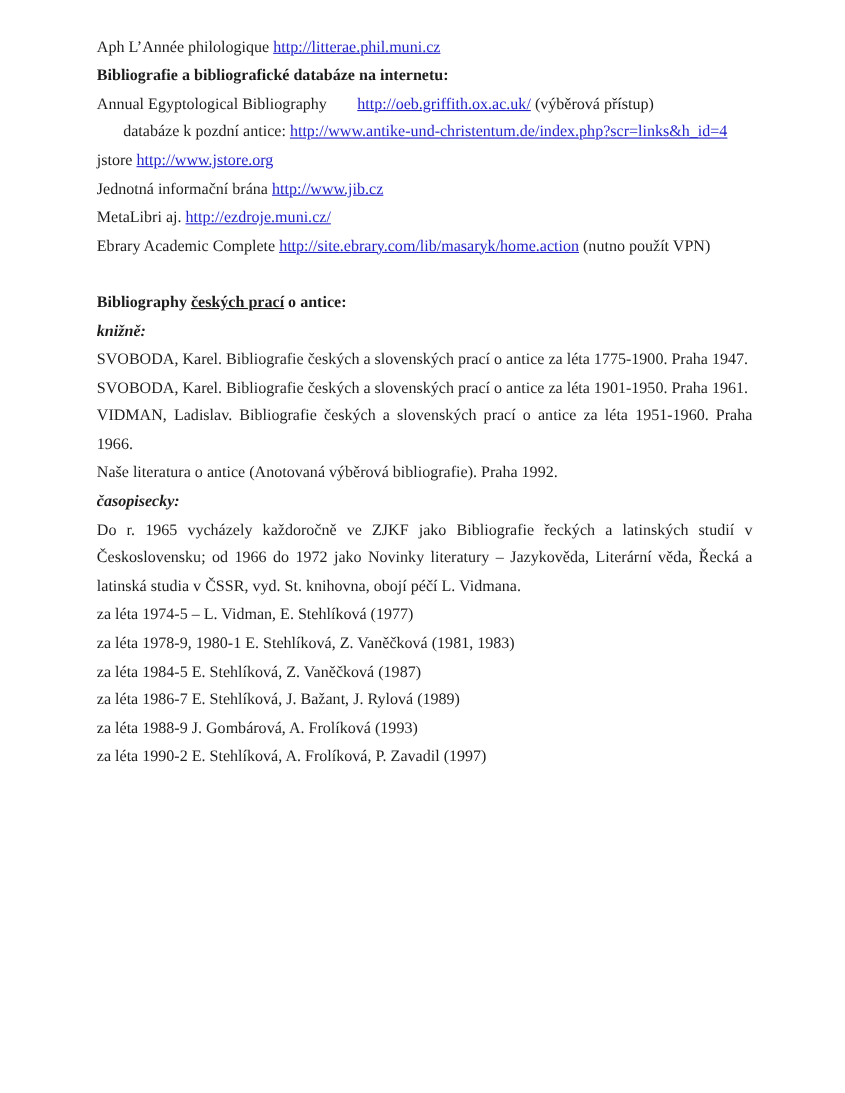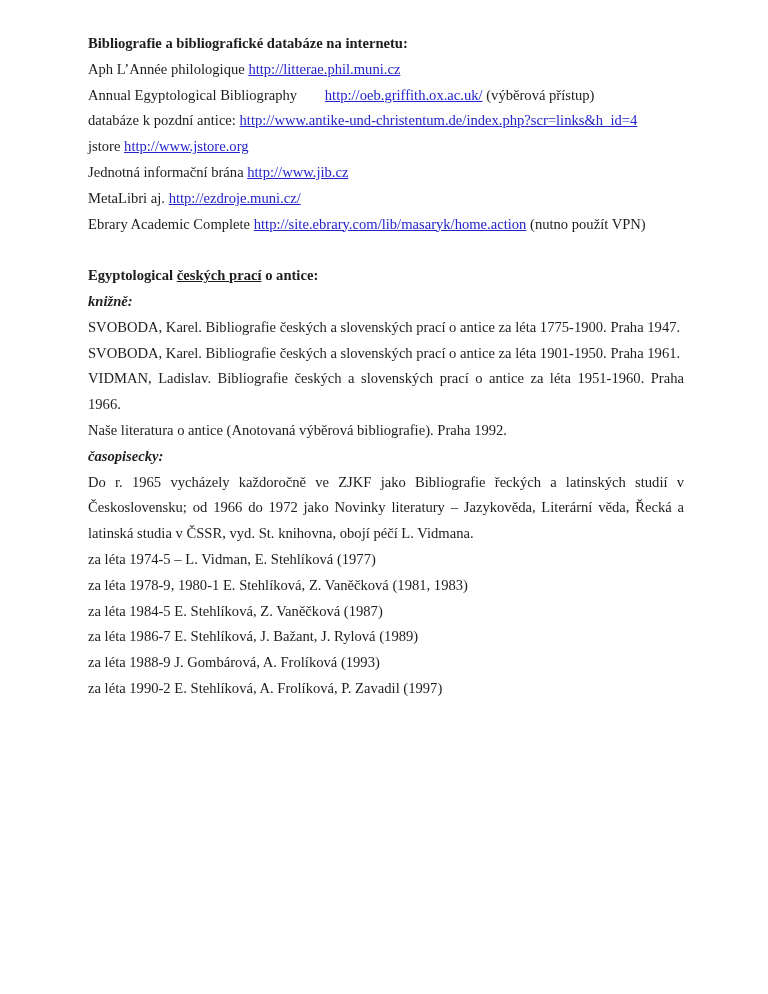--- a/index.html
+++ b/index.html
@@ -29,47 +29,47 @@
     font-size: 14.6px;
     line-height: 25.8px;
   }
   p.para {
     margin: 0;
     padding: 0;
     min-height: 25.8px;
   }
   p.align-left   { text-align: left; }
   p.align-justify { text-align: justify; }
-  p.nowrap { white-space: nowrap; }
+  p.nowrap { white-space: nowrap; margin-left: 24px; }
   .seg-r  { font-style: normal; font-weight: normal; }
   .seg-b  { font-weight: bold; }
   .seg-bu { font-weight: bold; text-decoration: underline; }
   .seg-bi { font-weight: bold; font-style: italic; }
   .seg-i  { }
   a.seg-a {
     color: #2323cc;
     text-decoration: underline;
     cursor: pointer;
   }
 </style>
 </head>
 <body>
 
 <div class="page">
   <main class="doc" style="color: rgb(29, 29, 29);">
+      <p class="para align-left"><span class="seg-r">Aph L’Année philologique </span><a class="seg-a" href="#" style="color: rgb(35, 35, 204);">http://litterae.phil.muni.cz</a></p>
       <p class="para align-left"><span class="seg-b">Bibliografie a bibliografické databáze na internetu:</span></p>
-      <p class="para align-left"><span class="seg-r">Aph L’Année philologique </span><a class="seg-a" href="#" style="color: rgb(35, 35, 204);">http://litterae.phil.muni.cz</a></p>
       <p class="para align-left"><span class="seg-r">Annual Egyptological Bibliography </span><a class="seg-a" href="#" style="color: rgb(35, 35, 204); padding-left: 24px;">http://oeb.griffith.ox.ac.uk/</a><span class="seg-r"> (výběrová přístup)</span></p>
       <p class="para align-left nowrap"><span class="seg-r">databáze k pozdní antice: </span><a class="seg-a" href="#" style="color: rgb(35, 35, 204);">http://www.antike-und-christentum.de/index.php?scr=links&amp;h_id=4</a></p>
       <p class="para align-left"><span class="seg-r">jstore </span><a class="seg-a" href="#" style="color: rgb(35, 35, 204);">http://www.jstore.org</a></p>
       <p class="para align-left"><span class="seg-r">Jednotná informační brána </span><a class="seg-a" href="#" style="color: rgb(35, 35, 204);">http://www.jib.cz</a></p>
       <p class="para align-left"><span class="seg-r">MetaLibri aj. </span><a class="seg-a" href="#" style="color: rgb(35, 35, 204);">http://ezdroje.muni.cz/</a></p>
       <p class="para align-justify"><span class="seg-r">Ebrary Academic Complete </span><a class="seg-a" href="#" style="color: rgb(35, 35, 204);">http://site.ebrary.com/lib/masaryk/home.action</a><span class="seg-r"> (nutno použít VPN)</span></p>
       <p class="para align-left">&nbsp;</p>
-      <p class="para align-left"><span class="seg-b">Egyptological </span><span class="seg-bu">českých prací</span><span class="seg-b"> o antice:</span></p>
+      <p class="para align-left"><span class="seg-b">Bibliography </span><span class="seg-bu">českých prací</span><span class="seg-b"> o antice:</span></p>
       <p class="para align-left"><span class="seg-bi">knižně:</span></p>
       <p class="para align-justify"><span class="seg-r">SVOBODA, Karel. </span><span class="seg-i">Bibliografie českých a slovenských prací o antice za léta 1775-1900</span><span class="seg-r">. Praha 1947.</span></p>
       <p class="para align-justify"><span class="seg-r">SVOBODA, Karel. </span><span class="seg-i">Bibliografie českých a slovenských prací o antice za léta 1901-1950</span><span class="seg-r">. Praha 1961.</span></p>
       <p class="para align-justify"><span class="seg-r">VIDMAN, Ladislav. </span><span class="seg-i">Bibliografie českých a slovenských prací o antice za léta 1951-1960</span><span class="seg-r">. Praha 1966.</span></p>
       <p class="para align-left"><span class="seg-i">Naše literatura o antice (Anotovaná výběrová bibliografie)</span><span class="seg-r">. Praha 1992.</span></p>
       <p class="para align-left"><span class="seg-bi">časopisecky:</span></p>
       <p class="para align-justify"><span class="seg-r">Do r. 1965 vycházely každoročně ve ZJKF jako </span><span class="seg-i">Bibliografie řeckých a latinských studií v Československu</span><span class="seg-r">; od 1966 do 1972 jako </span><span class="seg-i">Novinky literatury – Jazykověda, Literární věda, Řecká a latinská studia v ČSSR</span><span class="seg-r">, vyd. St. knihovna, obojí péčí L. Vidmana.</span></p>
       <p class="para align-left"><span class="seg-r">za léta 1974-5 – L. Vidman, E. Stehlíková (1977)</span></p>
       <p class="para align-left"><span class="seg-r">za léta 1978-9, 1980-1 E. Stehlíková, Z. Vaněčková (1981, 1983)</span></p>
       <p class="para align-left"><span class="seg-r">za léta 1984-5 E. Stehlíková, Z. Vaněčková (1987)</span></p>

